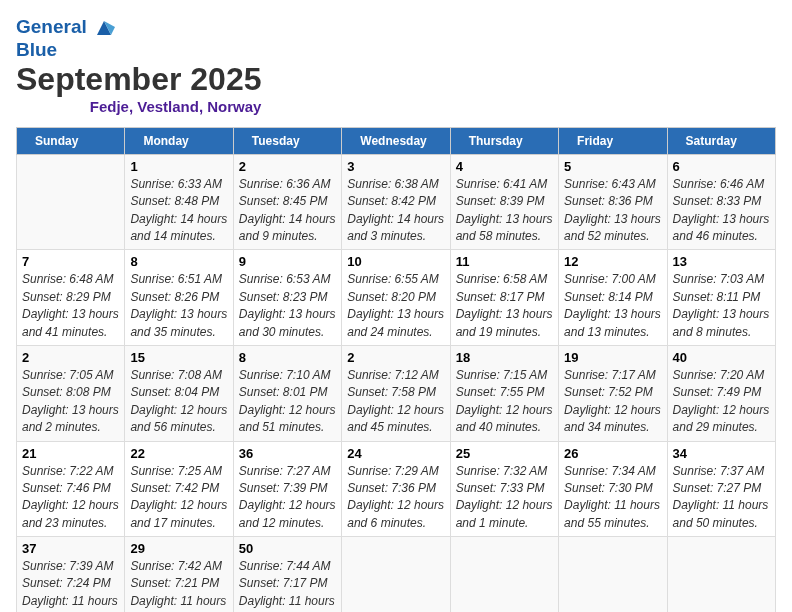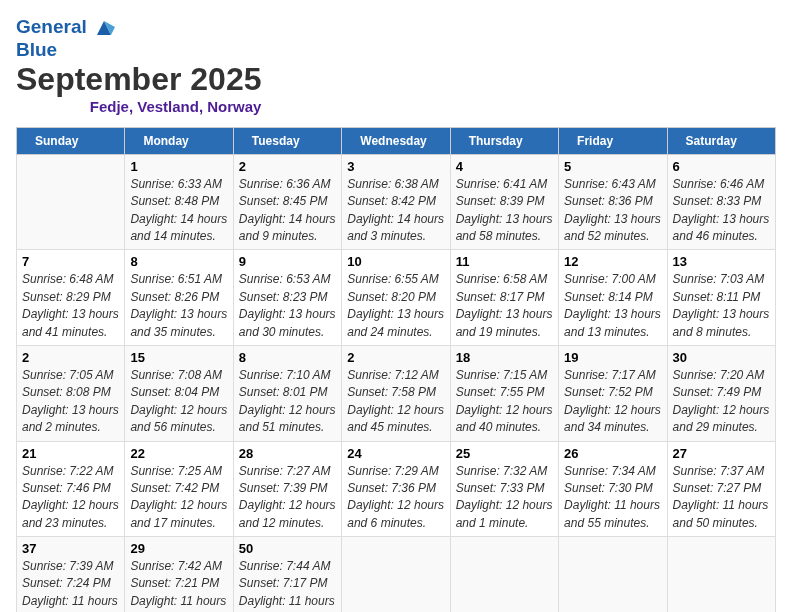--- a/index.html
+++ b/index.html
@@ -187,51 +187,51 @@
         </td>
         <td>
           <span class="day-number">18</span>
           <div class="day-info">Sunrise: 7:15 AM<br>Sunset: 7:55 PM<br>Daylight: 12 hours and 40 minutes.</div>
         </td>
         <td>
           <span class="day-number">19</span>
           <div class="day-info">Sunrise: 7:17 AM<br>Sunset: 7:52 PM<br>Daylight: 12 hours and 34 minutes.</div>
         </td>
         <td>
-          <span class="day-number">30</span>
+          <span class="day-number">40</span>
           <div class="day-info">Sunrise: 7:20 AM<br>Sunset: 7:49 PM<br>Daylight: 12 hours and 29 minutes.</div>
         </td>
       </tr>
       <tr>
         <td>
           <span class="day-number">21</span>
           <div class="day-info">Sunrise: 7:22 AM<br>Sunset: 7:46 PM<br>Daylight: 12 hours and 23 minutes.</div>
         </td>
         <td>
           <span class="day-number">22</span>
           <div class="day-info">Sunrise: 7:25 AM<br>Sunset: 7:42 PM<br>Daylight: 12 hours and 17 minutes.</div>
         </td>
         <td>
-          <span class="day-number">28</span>
+          <span class="day-number">36</span>
           <div class="day-info">Sunrise: 7:27 AM<br>Sunset: 7:39 PM<br>Daylight: 12 hours and 12 minutes.</div>
         </td>
         <td>
           <span class="day-number">24</span>
           <div class="day-info">Sunrise: 7:29 AM<br>Sunset: 7:36 PM<br>Daylight: 12 hours and 6 minutes.</div>
         </td>
         <td>
           <span class="day-number">25</span>
           <div class="day-info">Sunrise: 7:32 AM<br>Sunset: 7:33 PM<br>Daylight: 12 hours and 1 minute.</div>
         </td>
         <td>
           <span class="day-number">26</span>
           <div class="day-info">Sunrise: 7:34 AM<br>Sunset: 7:30 PM<br>Daylight: 11 hours and 55 minutes.</div>
         </td>
         <td>
-          <span class="day-number">27</span>
+          <span class="day-number">34</span>
           <div class="day-info">Sunrise: 7:37 AM<br>Sunset: 7:27 PM<br>Daylight: 11 hours and 50 minutes.</div>
         </td>
       </tr>
       <tr>
         <td>
           <span class="day-number">37</span>
           <div class="day-info">Sunrise: 7:39 AM<br>Sunset: 7:24 PM<br>Daylight: 11 hours and 44 minutes.</div>
         </td>
         <td>
           <span class="day-number">29</span>

